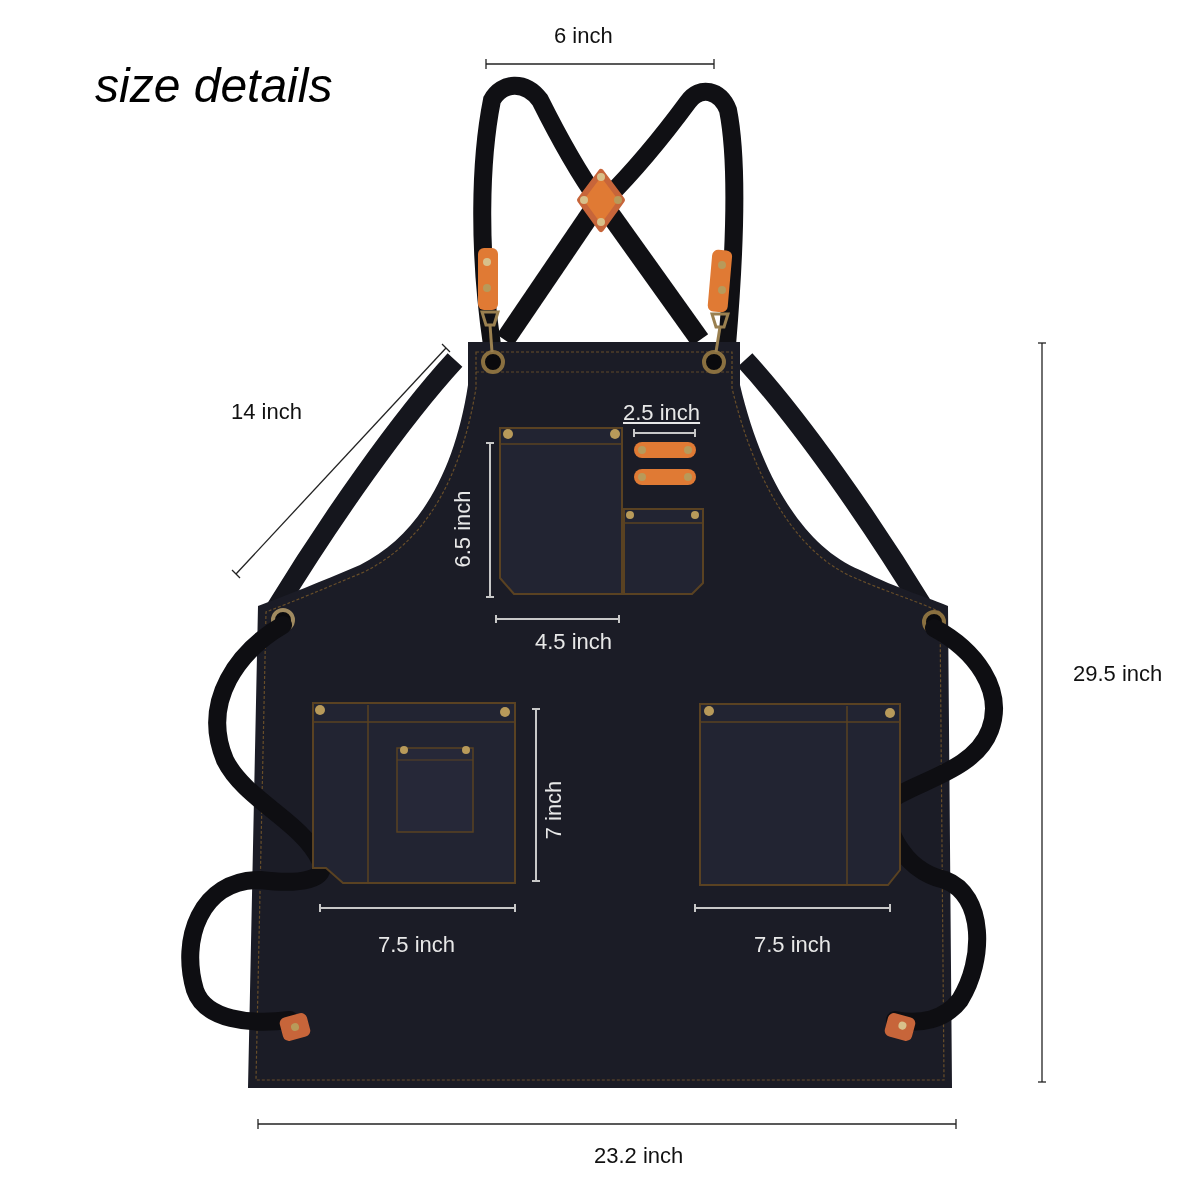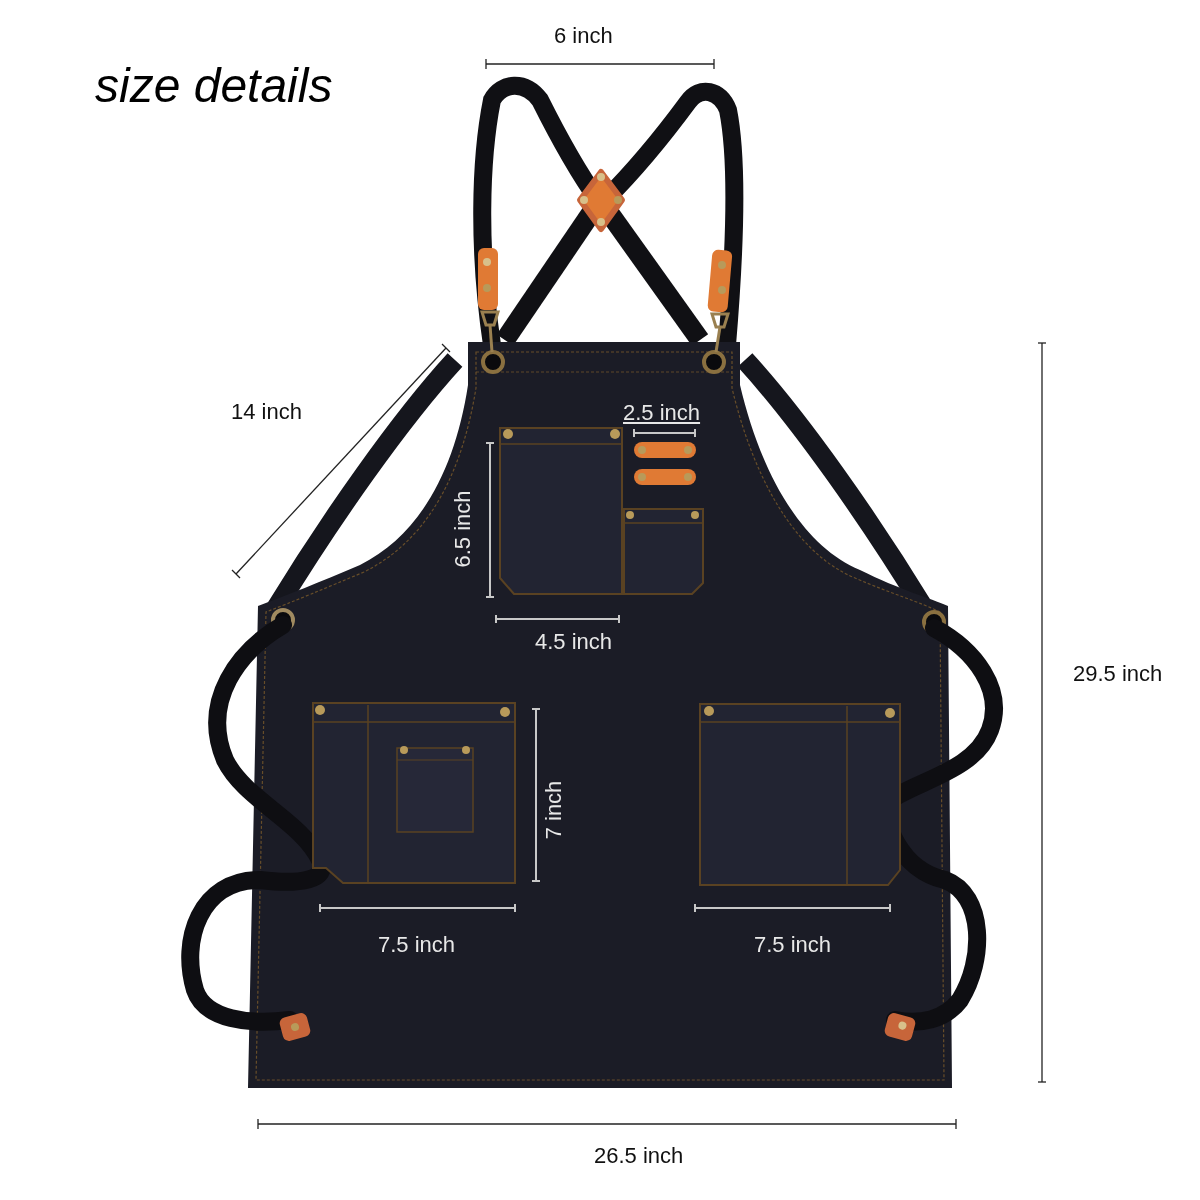--- a/index.html
+++ b/index.html
@@ -140,20 +140,20 @@
       <line x1="515" y1="904" x2="515" y2="912"></line>
     <line x1="695" y1="908" x2="890" y2="908"></line>
       <line x1="695" y1="904" x2="695" y2="912"></line>
       <line x1="890" y1="904" x2="890" y2="912"></line>
   </g>
 </svg>
 
 <div class="lbl dark" style="left:554px; top:23px;">6 inch</div>
 <div class="lbl dark" style="left:231px; top:399px;">14 inch</div>
 <div class="lbl dark" style="left:1073px; top:647px;margin-top:14px;">29.5 inch</div>
-<div class="lbl dark" style="left:594px; top:1143px;">26.5 inch</div>
+<div class="lbl dark" style="left:594px; top:1143px;">23.2 inch</div>
 
 <div class="lbl light" style="left:623px; top:400px;text-decoration:underline;">2.5 inch</div>
 <div class="lbl light rot" style="left:424px; top:516px;">6.5 inch</div>
 <div class="lbl light" style="left:518px; top:629px;margin-left:17px;">4.5 inch</div>
 <div class="lbl light rot" style="left:525px; top:797px;">7 inch</div>
 <div class="lbl light" style="left:378px; top:932px;">7.5 inch</div>
 <div class="lbl light" style="left:754px; top:932px;">7.5 inch</div>
 
 </body></html>

